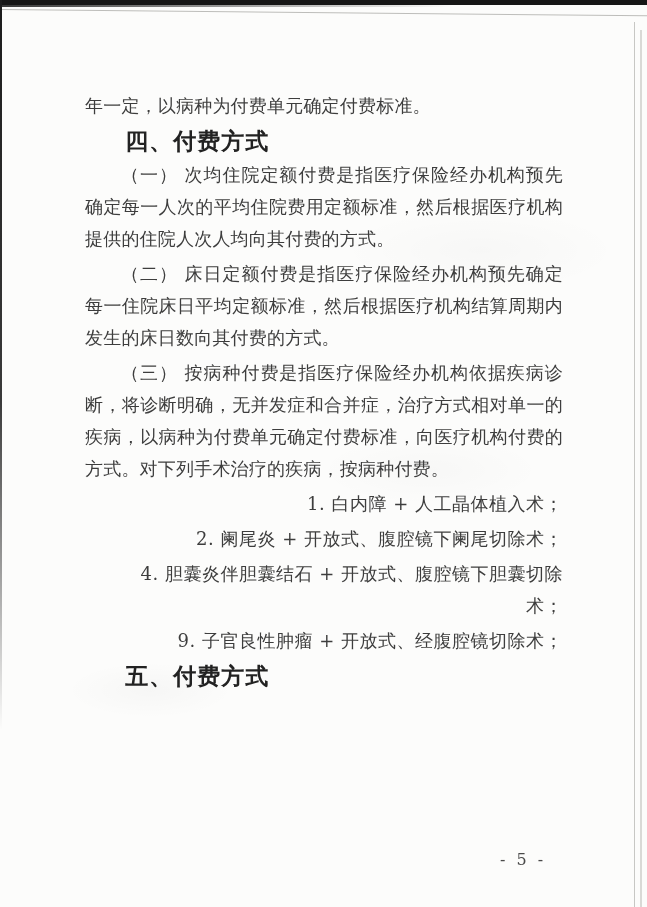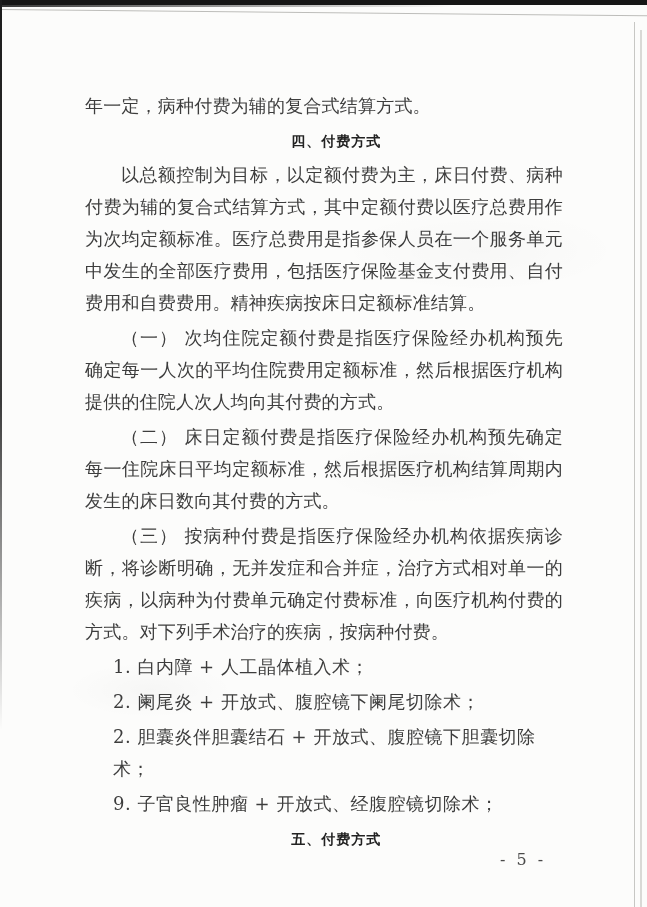--- a/index.html
+++ b/index.html
@@ -90,31 +90,31 @@
     margin: 0 0 3px 0;
     letter-spacing: 0.2px;
   }
 
   p.indent { text-indent: 2em; }
 
   h2.heading {
     font-family: "Liberation Sans", "DejaVu Sans", sans-serif;
     font-weight: bold;
     color: #222222;
-    font-size: 14px;
+    font-size: 23px;
     line-height: 32px;
     text-indent: 1.75em;
     letter-spacing: 1px;
     margin: 1px 0 2px 0;
-    text-align: center;
+    text-align: left;
   }
 
   p.list-item {
     margin-left: 28px;
-    text-align: left;
+    text-align: right;
     letter-spacing: 0.5px;
   }
 
   .page-number {
     position: absolute;
     top: 850px;
     left: 500px;
     font-size: 16px;
     letter-spacing: 3px;
     color: #4a4a4a;
@@ -126,37 +126,36 @@
 <div class="page">
 
   <div class="scan-top-bar"></div>
   <div class="scan-top-hairline"></div>
   <div class="scan-left-line"></div>
   <div class="scan-right-line-a"></div>
   <div class="scan-right-line-b"></div>
 
   <div class="content">
 
-    <p>年一定，病种付费为辅的复合式结算方式。</p>
+    <p>年一定，以病种为付费单元确定付费标准。</p>
 
     <h2 class="heading">四、付费方式</h2>
 
-    <p class="indent">以总额控制为目标，以定额付费为主，床日付费、病种付费为辅的复合式结算方式，其中定额付费以医疗总费用作为次均定额标准。医疗总费用是指参保人员在一个服务单元中发生的全部医疗费用，包括医疗保险基金支付费用、自付费用和自费费用。精神疾病按床日定额标准结算。</p>
 
     <p class="indent">（一） 次均住院定额付费是指医疗保险经办机构预先确定每一人次的平均住院费用定额标准，然后根据医疗机构提供的住院人次人均向其付费的方式。</p>
 
     <p class="indent">（二） 床日定额付费是指医疗保险经办机构预先确定每一住院床日平均定额标准，然后根据医疗机构结算周期内发生的床日数向其付费的方式。</p>
 
     <p class="indent">（三） 按病种付费是指医疗保险经办机构依据疾病诊断，将诊断明确，无并发症和合并症，治疗方式相对单一的疾病，以病种为付费单元确定付费标准，向医疗机构付费的方式。对下列手术治疗的疾病，按病种付费。</p>
 
     <p class="list-item">1. 白内障 + 人工晶体植入术；</p>
 
     <p class="list-item">2. 阑尾炎 + 开放式、腹腔镜下阑尾切除术；</p>
 
-    <p class="list-item">2. 胆囊炎伴胆囊结石 + 开放式、腹腔镜下胆囊切除术；</p>
+    <p class="list-item">4. 胆囊炎伴胆囊结石 + 开放式、腹腔镜下胆囊切除术；</p>
 
     <p class="list-item">9. 子官良性肿瘤 + 开放式、经腹腔镜切除术；</p>
 
 
     <h2 class="heading">五、付费方式</h2>
 
   </div>
 
   <div class="page-number">- 5 -</div>
 

